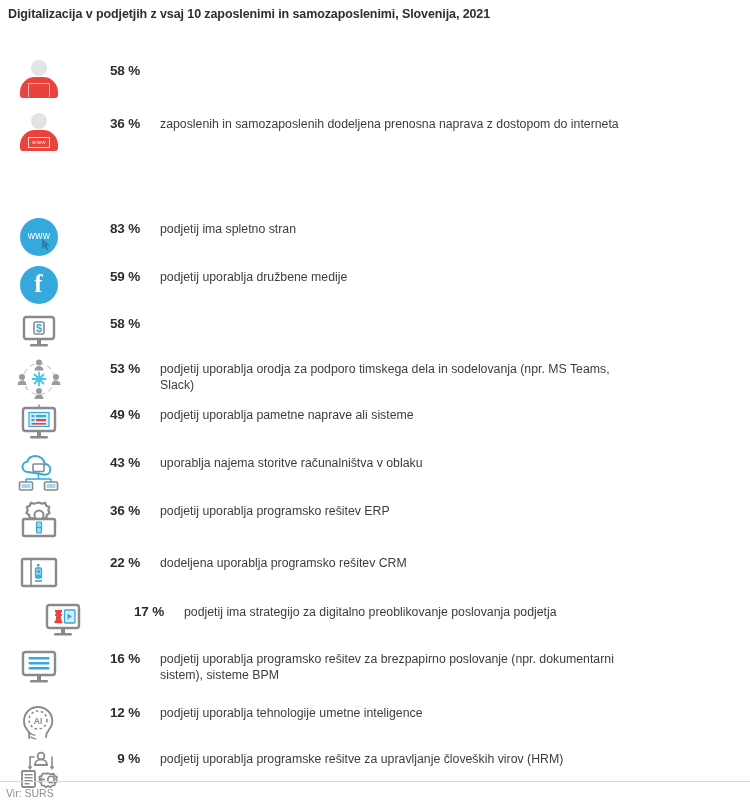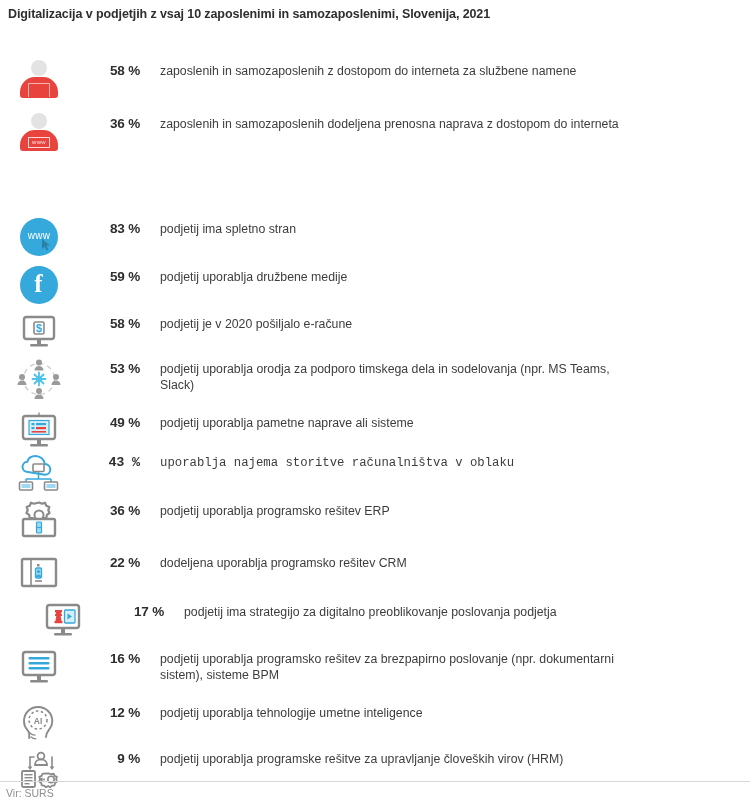--- a/index.html
+++ b/index.html
@@ -185,21 +185,20 @@
 
   <div class="row" style="top:60px;">
     <div class="icon-cell">
       <div class="person">
         <div class="head"></div>
         <div class="body"></div>
         <div class="plate"></div>
       </div>
     </div>
     <div class="pct-cell">58 %</div>
-    <div class="label-cell">zaposlenih in samozaposlenih z dostopom do interneta za službene namene</div>
   </div>
 
   <div class="row" style="top:113px;">
     <div class="icon-cell">
       <div class="person">
         <div class="head"></div>
         <div class="body"></div>
         <div class="wwwbox">www</div>
       </div>
     </div>
@@ -234,21 +233,20 @@
     <div class="icon-cell">
       <svg class="lineicon" viewBox="0 0 44 42">
         <rect x="7" y="4" width="30" height="22" rx="2.5" fill="none" stroke="#8a8a8a" stroke-width="2.4"></rect>
         <rect x="17" y="9" width="10" height="12" rx="1.5" fill="none" stroke="#8a8a8a" stroke-width="1.6"></rect>
         <text x="22" y="19" font-size="11" font-weight="bold" fill="#35a8dc" text-anchor="middle" font-family="Liberation Sans, sans-serif">$</text>
         <rect x="20" y="26" width="4" height="5" fill="#8a8a8a"></rect>
         <rect x="13" y="31" width="18" height="2.6" rx="1.3" fill="#8a8a8a"></rect>
       </svg>
     </div>
     <div class="pct-cell">58 %</div>
-    <div class="label-cell">podjetij je v 2020 pošiljalo e-račune</div>
   </div>
 
   <div class="row" style="top:358px;">
     <div class="icon-cell">
       <svg class="lineicon" viewBox="0 0 44 42">
         <circle cx="22" cy="21" r="15.5" fill="none" stroke="#c8c8c8" stroke-width="1.2" stroke-dasharray="5 4"></circle>
         <g fill="#9a9a9a">
           <circle cx="22" cy="4.5" r="3"></circle>
             <path d="M17.5 12.5c0-2.6 2-4.4 4.5-4.4s4.5 1.8 4.5 4.4z"></path>
           <circle cx="22" cy="33" r="3"></circle>
@@ -264,42 +262,42 @@
           <line x1="17.5" y1="16.5" x2="26.5" y2="25.5"></line>
           <line x1="26.5" y1="16.5" x2="17.5" y2="25.5"></line>
         </g>
         <circle cx="22" cy="21" r="3" fill="#4cc3ea"></circle>
       </svg>
     </div>
     <div class="pct-cell">53 %</div>
     <div class="label-cell">podjetij uporablja orodja za podporo timskega dela in sodelovanja (npr. MS Teams, Slack)</div>
   </div>
 
-  <div class="row" style="top:404px;margin-top:8px;">
+  <div class="row" style="top:404px;">
     <div class="icon-cell">
       <svg class="lineicon" viewBox="0 0 44 42">
         <line x1="22" y1="0.5" x2="22" y2="4" stroke="#8a8a8a" stroke-width="1.4"></line>
         <rect x="6" y="4" width="32" height="23" rx="2.5" fill="none" stroke="#8a8a8a" stroke-width="2.4"></rect>
         <rect x="12" y="8.5" width="20" height="14" fill="#d6eefa" stroke="#35a8dc" stroke-width="1.2"></rect>
         <g fill="#35a8dc">
           <rect x="14.5" y="11" width="3" height="2.2"></rect>
             <rect x="19" y="11" width="10" height="2.2"></rect>
           <rect x="14.5" y="15" width="3" height="2.2"></rect>
         </g>
         <rect x="19" y="15" width="10" height="2.2" fill="#e8433d"></rect>
         <rect x="14.5" y="19" width="14.5" height="1.6" fill="#e8433d"></rect>
         <rect x="20" y="27" width="4" height="5" fill="#8a8a8a"></rect>
         <rect x="13" y="32" width="18" height="2.6" rx="1.3" fill="#8a8a8a"></rect>
       </svg>
     </div>
     <div class="pct-cell">49 %</div>
     <div class="label-cell">podjetij uporablja pametne naprave ali sisteme</div>
   </div>
 
-  <div class="row" style="top:452px;font-family:Liberation Mono, monospace;">
+  <div class="row" style="top:452px;">
     <div class="icon-cell">
       <svg class="lineicon" viewBox="0 0 44 42">
         <path d="M11 20c-3.2 0-5.5-2.3-5.5-5.2 0-2.7 2.1-4.9 4.8-5.1C11.4 6.2 14.7 4 18.5 4c4.8 0 8.8 3.5 9.4 8 3 .2 5.4 2.6 5.4 5.5 0 2.9-2.4 5.2-5.4 5.2z" fill="none" stroke="#35a8dc" stroke-width="2"></path>
         <rect x="16" y="12" width="11" height="7.5" rx="1" fill="none" stroke="#8a8a8a" stroke-width="1.6"></rect>
         <g stroke="#35a8dc" stroke-width="1.5" fill="none">
           <line x1="21.5" y1="20" x2="21.5" y2="27"></line>
           <line x1="9" y1="27" x2="34" y2="27"></line>
           <line x1="9" y1="27" x2="9" y2="30"></line>
           <line x1="34" y1="27" x2="34" y2="30"></line>
         </g>

